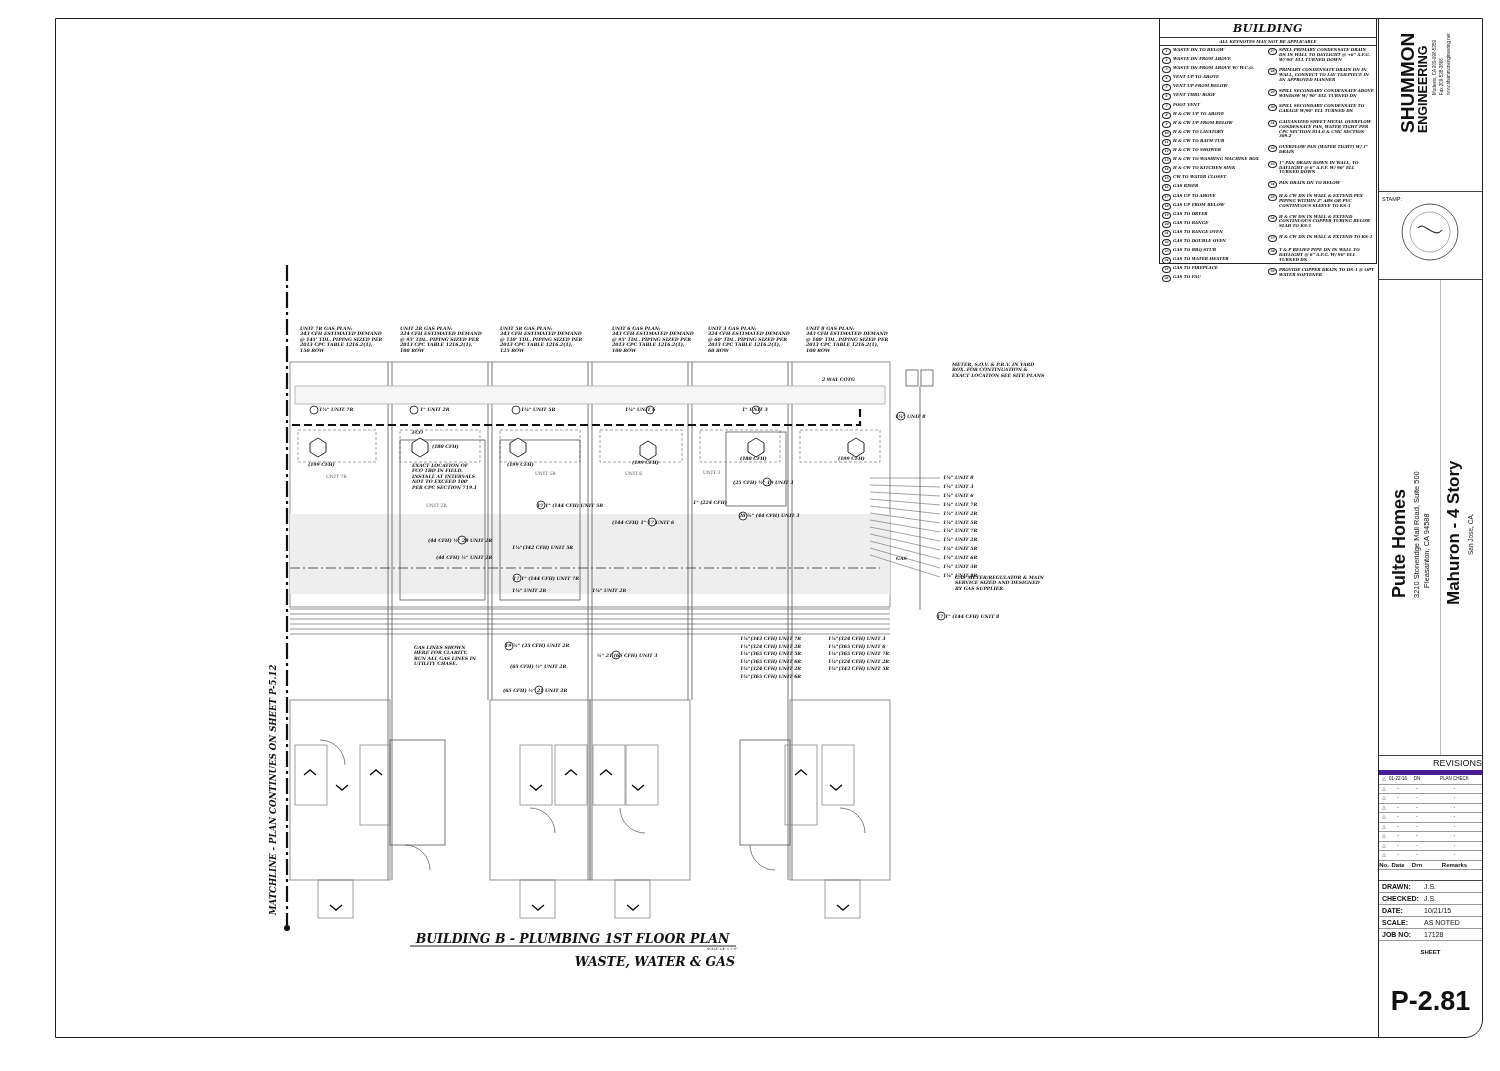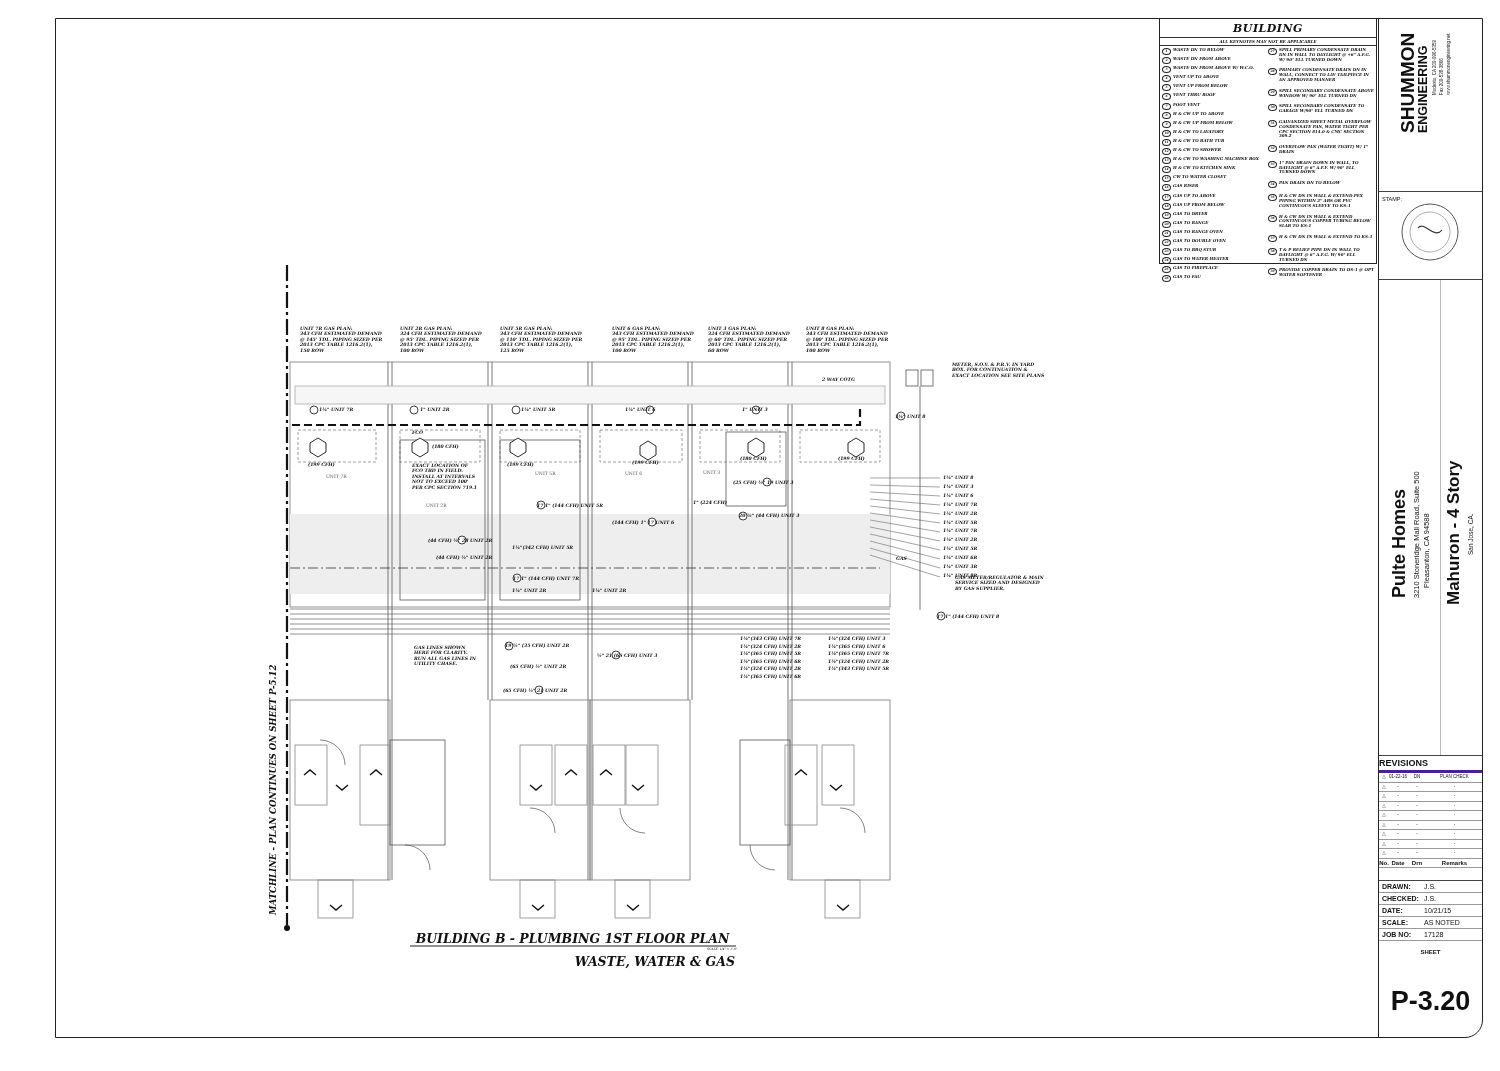--- a/index.html
+++ b/index.html
@@ -525,21 +525,21 @@
   <div class="tb-sec" style="top:262px;height:475px;border-bottom:none;">
     <div style="position:absolute;left:61px;top:0;width:1px;height:475px;background:#bbb;"></div>
     <div class="rot sans" style="left:10px;top:318px;font-size:18px;font-weight:bold;">Pulte Homes</div>
     <div class="rot sans" style="left:33px;top:318px;font-size:7.5px;">3210 Stoneridge Mall Road, Suite 500</div>
     <div class="rot sans" style="left:43px;top:308px;font-size:7.5px;">Pleasanton, CA 94588</div>
     <div class="rot sans" style="left:65px;top:325px;font-size:17px;font-weight:bold;">Mahuron - 4 Story</div>
     <div class="rot sans" style="left:88px;top:275px;font-size:6.5px;">San Jose, CA.</div>
   </div>
 
   <div class="tb-sec" style="top:737px;height:126px;border-top:1px solid #444;">
-    <div class="sans" style="text-align:left;font-size:9px;font-weight:bold;padding:2px 0;border-bottom:3px solid #4c1d95;">REVISIONS</div>
+    <div class="sans" style="text-align:right;font-size:9px;font-weight:normal;padding:2px 0;border-bottom:5px solid #4c1d95;">REVISIONS</div>
     <div class="rev-row">
         <span style="width:10px;">△</span>
         <span style="width:18px;">01-22-16</span>
         <span style="width:20px;">DN</span>
         <span style="flex:1;">PLAN CHECK</span>
       </div>
     <div class="rev-row">
         <span style="width:10px;">△</span>
         <span style="width:18px;">-</span>
         <span style="width:20px;">-</span>
@@ -614,14 +614,14 @@
       </div>
     <div class="info-row">
         <span class="k">JOB NO:</span>
         <span>17128</span>
       </div>
   </div>
 
   <div class="sans" style="position:absolute;top:995px;left:0;width:103px;text-align:center;">
     <div style="font-size:6px;font-weight:bold;margin-top:-64px;">SHEET</div>
   </div>
-  <div class="sans" style="position:absolute;top:968px;left:0;width:103px;text-align:center;font-size:27px;font-weight:bold;">P-3.20</div>
+  <div class="sans" style="position:absolute;top:968px;left:0;width:103px;text-align:center;font-size:27px;font-weight:bold;">P-2.81</div>
 </div>
 
 </body></html>

